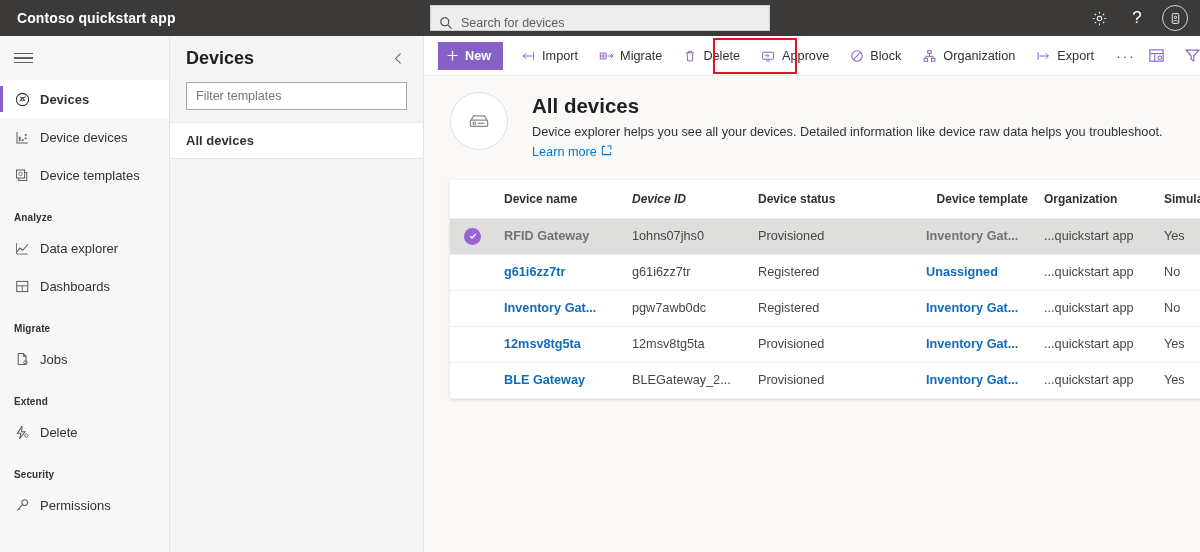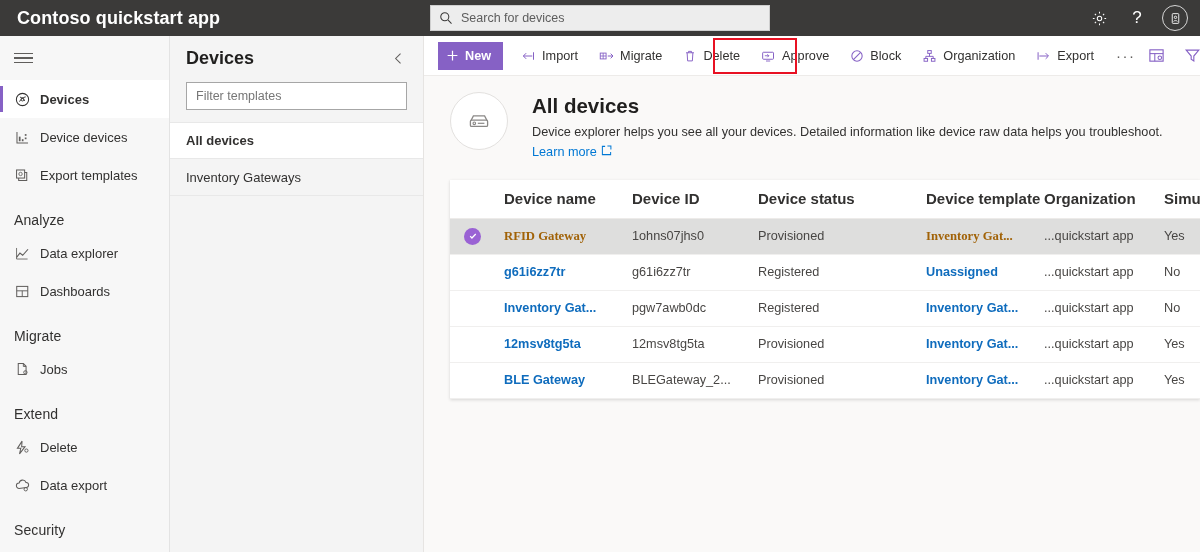--- a/index.html
+++ b/index.html
@@ -12,28 +12,28 @@
   .app { width: 1200px; height: 552px; display: flex; flex-direction: column; }
 
   
   .topbar {
     height: 36px; flex: 0 0 36px;
     background: #3b3a39;
     display: flex; align-items: center;
     position: relative;
   }
   .brand {
-    color: #ffffff; font-size: 18px; font-weight: 600;
+    color: #ffffff; font-size: 14px; font-weight: 600;
     padding-left: 17px; letter-spacing: .1px; white-space: nowrap;
   }
   .search-wrap {
     position: absolute; left: 430px; top: 5px;
     width: 340px; height: 26px;
     background: #ededed; border: 1px solid #cfcfcf;
-    display: flex; align-items: center; padding: 0 8px;
+    display: flex; align-items: flex-end; padding: 0 8px;
   }
   .search-wrap .mag { flex: 0 0 16px; height: 14px; margin-right: 6px; }
   .search-input {
     border: 0; outline: 0; background: transparent;
     font-family: "Liberation Sans", sans-serif;
     font-size: 12.5px; color: #3b3a39; width: 100%;
   }
   .search-input::placeholder { color: #5d5d5d; }
   .top-icons {
     position: absolute; right: 8px; top: 0; height: 36px;
@@ -79,21 +79,21 @@
     content: ""; position: absolute; left: 0; top: 6px;
     width: 3px; height: 26px; background: #8661c5;
   }
   .nav-icon {
     flex: 0 0 26px; width: 26px; height: 18px;
     display: flex; align-items: center; justify-content: flex-start;
     color: #605e5c;
   }
   .nav-label { white-space: nowrap; }
   .nav-group {
-    font-size: 14px; font-weight: 400; color: #323130;
+    font-size: 10px; font-weight: 700; color: #323130;
     padding: 18px 0 6px 14px; letter-spacing: .1px;
   }
 
   
   .devpanel {
     flex: 0 0 254px; width: 254px;
     background: #f4f4f4;
     border-right: 1px solid #e6e4e2;
     display: flex; flex-direction: column;
   }
@@ -186,42 +186,42 @@
     text-decoration: none; cursor: pointer;
   }
 
   .table-card {
     margin: 20px 0 0 26px; background: #ffffff;
     box-shadow: 0 1.2px 3.2px rgba(0,0,0,.14), 0 .3px .9px rgba(0,0,0,.10);
     overflow: hidden;
   }
   table { border-collapse: collapse; width: 100%; table-layout: fixed; }
   thead th {
-    text-align: left; font-size: 15px; font-weight: 600; color: #323130;
+    text-align: left; font-size: 12px; font-weight: 600; color: #323130;
     height: 38px; padding: 0 8px; white-space: nowrap;
     border-bottom: 1px solid #edebe9; vertical-align: middle;
   }
   tbody td {
     font-size: 12.7px; color: #484644; height: 36px; padding: 0 8px;
     border-bottom: 1px solid #f0efee; white-space: nowrap;
     overflow: hidden; text-overflow: ellipsis; vertical-align: middle;
   }
   tbody tr.selected td { background: #dededd; }
   .cell-link { color: #0f6cbd; font-weight: 600; cursor: pointer; }
-  tbody tr.selected .cell-link { color: #a16207; font-family: Liberation Serif, serif; }
+  tbody tr.selected .cell-link { color: #737373; }
   .col-check { width: 46px; padding-left: 14px !important; }
   .check-circle {
     width: 17px; height: 17px; border-radius: 50%;
     background: #9a62d4;
     display: flex; align-items: center; justify-content: center;
   }
   .col-name { width: 128px; }
-  .col-id { width: 126px; }
+  .col-id { width: 126px; font-style: italic; }
   .col-status { width: 168px; }
-  .col-template { width: 118px; }
+  .col-template { width: 118px; text-align: right; }
   .col-org { width: 120px; }
   .col-sim { width: 60px; }
 </style>
 </head>
 <body>
 
 <div class="app">
 
   <div class="topbar">
     <div class="brand">Contoso quickstart app</div>
@@ -294,21 +294,21 @@
       </div>
 
       <div class="nav-item">
         <span class="nav-icon">
           <svg width="17" height="17" viewBox="0 0 20 20">
             <rect x="3" y="3.5" width="9.5" height="9.5" fill="none" stroke="#605e5c" stroke-width="1.2"></rect>
             <path d="M5.5 13v3h9.5V6.5h-2.5" fill="none" stroke="#605e5c" stroke-width="1.2"></path>
             <circle cx="7.7" cy="8.2" r="2" fill="none" stroke="#605e5c" stroke-width="1"></circle>
           </svg>
         </span>
-        <span class="nav-label">Export templates</span>
+        <span class="nav-label">Device templates</span>
       </div>
 
       <div class="nav-group">Analyze</div>
       <div class="nav-item">
         <span class="nav-icon">
           <svg width="17" height="17" viewBox="0 0 20 20">
             <path d="M3 14.5l4-5 3.2 2.6L16.5 5" fill="none" stroke="#605e5c" stroke-width="1.3"></path>
             <path d="M3 3.5v13h13" fill="none" stroke="#605e5c" stroke-width="1"></path>
           </svg>
         </span>
@@ -339,29 +339,20 @@
 
       <div class="nav-group">Extend</div>
       <div class="nav-item">
         <span class="nav-icon">
           <svg width="17" height="17" viewBox="0 0 20 20">
             <path d="M9.5 2.5L4 11h4l-1.5 6.5L13 9H9z" fill="none" stroke="#605e5c" stroke-width="1.2"></path>
             <circle cx="14.6" cy="13.6" r="1.9" fill="none" stroke="#605e5c" stroke-width="1.1"></circle>
           </svg>
         </span>
         <span class="nav-label">Delete</span>
-      </div>
-      <div class="nav-item">
-        <span class="nav-icon">
-          <svg width="17" height="17" viewBox="0 0 20 20">
-            <path d="M6 13.5a3.2 3.2 0 010-6.4 4.2 4.2 0 018.1-.6 2.9 2.9 0 01.4 5.8z" fill="none" stroke="#605e5c" stroke-width="1.2"></path>
-            <circle cx="13.8" cy="14.4" r="2" fill="none" stroke="#605e5c" stroke-width="1.1"></circle>
-          </svg>
-        </span>
-        <span class="nav-label">Data export</span>
       </div>
 
       <div class="nav-group">Security</div>
       <div class="nav-item">
         <span class="nav-icon">
           <svg width="17" height="17" viewBox="0 0 20 20">
             <circle cx="12.6" cy="6.6" r="3.4" fill="none" stroke="#605e5c" stroke-width="1.2"></circle>
             <path d="M10.3 9L3.6 15.9M5.8 13.8l1.4 1.4" fill="none" stroke="#605e5c" stroke-width="1.2"></path>
           </svg>
         </span>
@@ -376,23 +367,20 @@
           <svg width="13" height="13" viewBox="0 0 16 16">
             <path d="M10.5 2L4.5 8l6 6" fill="none" stroke="#605e5c" stroke-width="1.3"></path>
           </svg>
         </div>
       </div>
       <div class="filter-wrap">
         <input class="filter-input" type="text" placeholder="Filter templates" style="">
       </div>
       <div class="tmpl-item selected first">
         <span>All devices</span>
-      </div>
-      <div class="tmpl-item">
-        <span>Inventory Gateways</span>
       </div>
     </div>
 
     <div class="main">
 
       <div class="toolbar">
         <div class="tb-btn tb-new">
           <span class="tbi">
             <svg width="13" height="13" viewBox="0 0 16 16">
               <path d="M8 2v12M2 8h12" stroke="#ffffff" stroke-width="1.5"></path>

